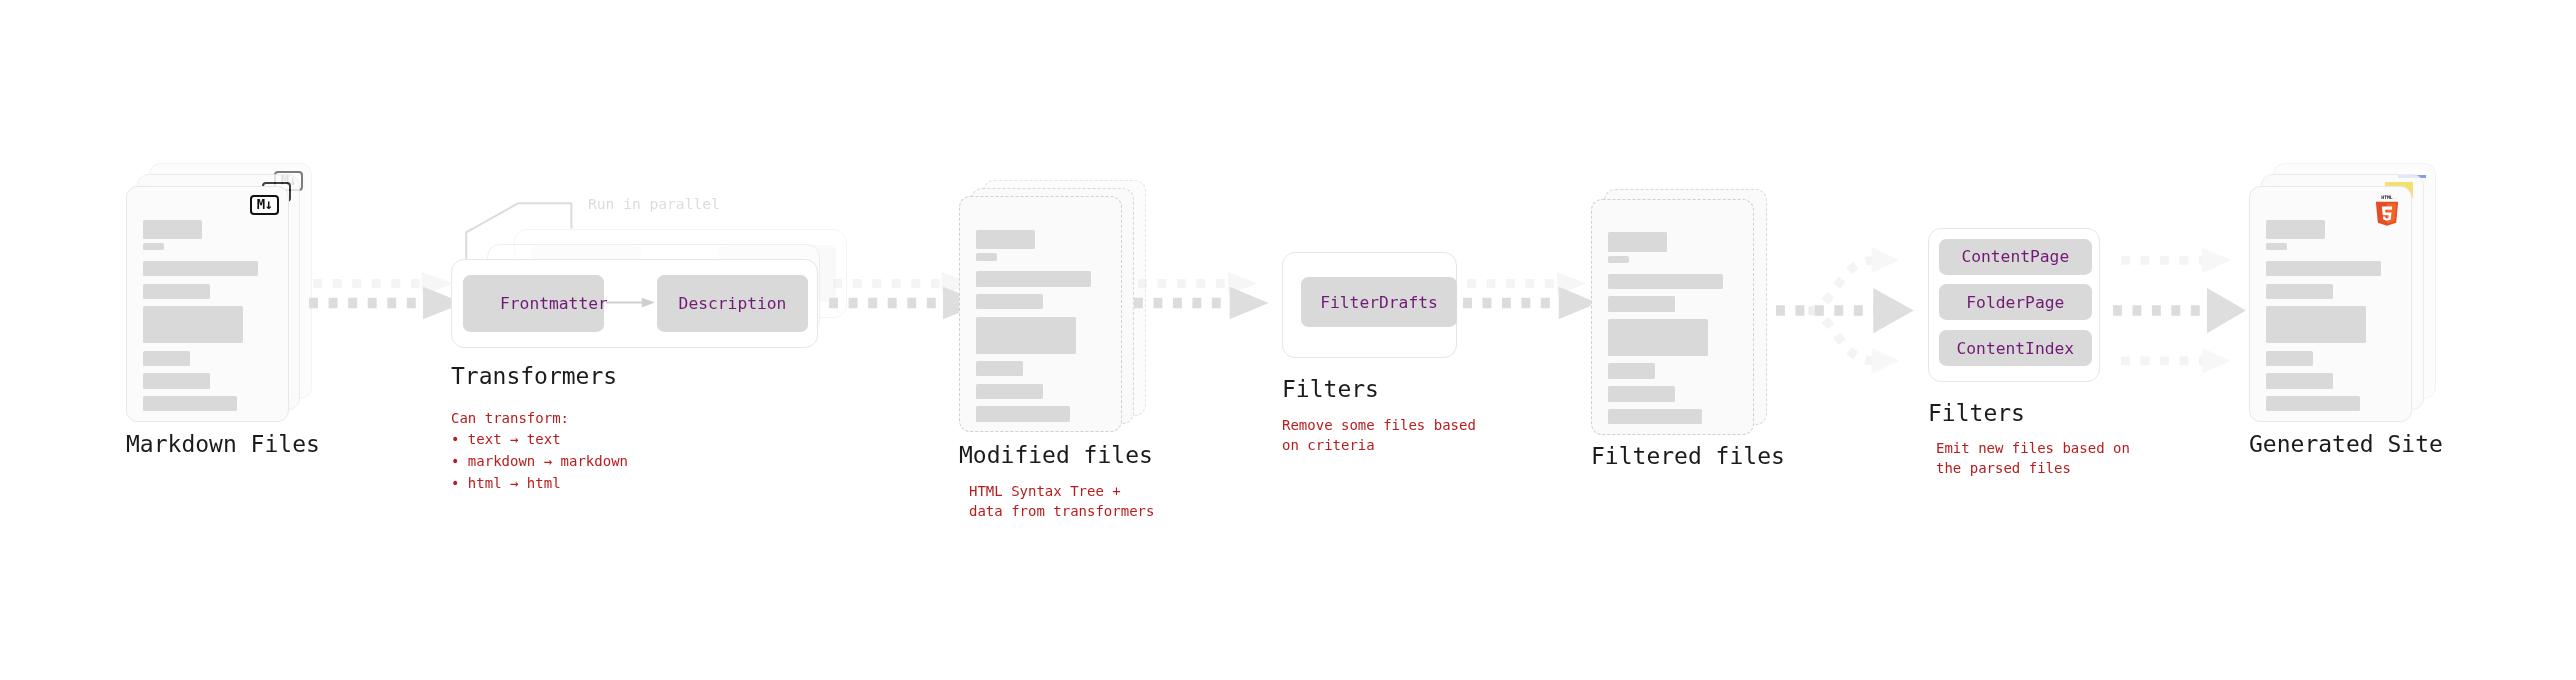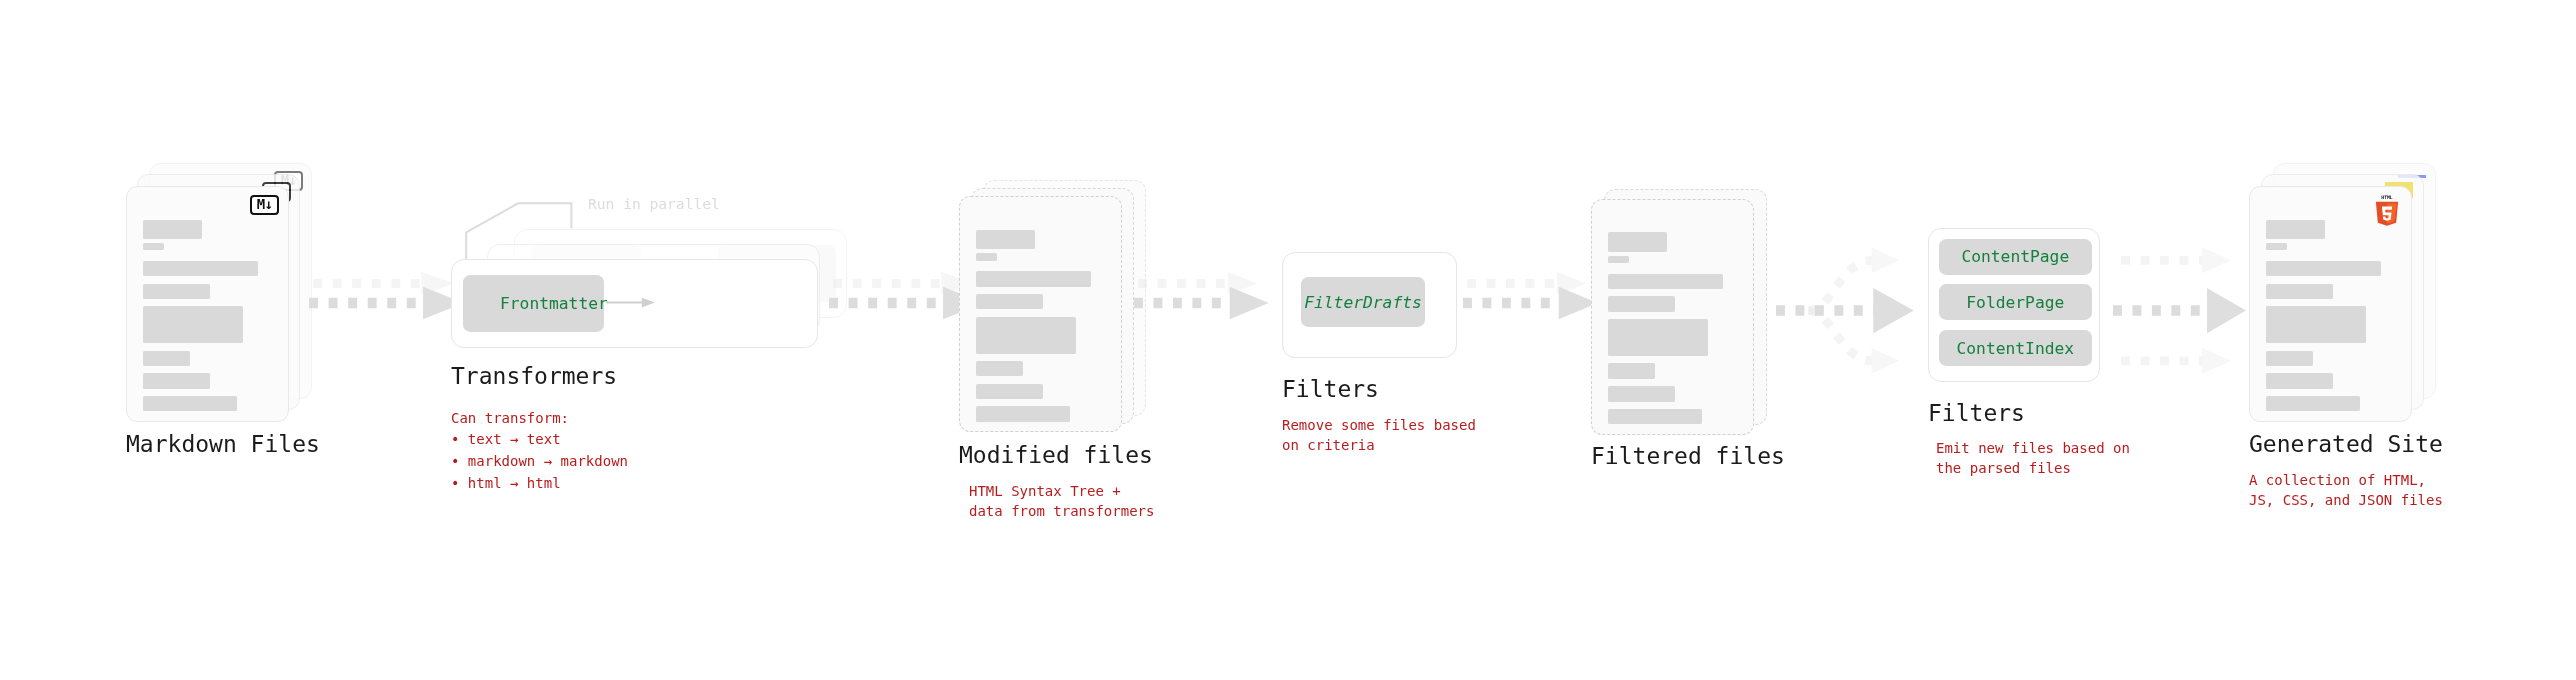--- a/index.html
+++ b/index.html
@@ -55,21 +55,21 @@
   .groupbox {
     position: absolute;
     border: 1.6px solid #e6e6e6;
     border-radius: 13px;
     background: #ffffff;
   }
   .chip {
     position: absolute;
     background: #d9d9d9;
     border-radius: 7.3px;
-    color: #15803d;
+    color: #701a75;
     font-size: 16.3px;
     display: flex; align-items: center; justify-content: center;
     white-space: nowrap;
   }
   .chip.ghost { background: #ececec; }
   .chip.ghost2 { background: #f2f2f2; }
 
   
   .title { position: absolute; font-size: 23px; color: #1b1b1b; white-space: nowrap; }
   .sub   { position: absolute; font-size: 14px; color: #b91c1c; line-height: 1.45; white-space: pre; }
@@ -141,20 +141,21 @@
       <div class="chip ghost" style="left:16.3px; top:14.6px; width:110px; height:57px;"></div>
       <div class="chip ghost" style="left:203px; top:14.6px; width:118px; height:57px;"></div>
       <svg style="left:130px; top:36px;" width="73" height="16.3" viewBox="0 0 90 20">
         <line x1="0" y1="8" x2="68" y2="8" stroke="#dcdcdc" stroke-width="2.5"></line>
         <polygon points="64,2 80,8 64,14" fill="#dcdcdc"></polygon>
       </svg>
     </div>
 
     <div class="groupbox" style="left:0px; top:67px; width:367px; height:89px;">
       <div class="chip" style="left:11.4px; top:14.6px; width:141px; height:57px;padding-left:40px;">Frontmatter</div>
+      <div class="chip" style="left:205px; top:14.6px; width:151px; height:57px;">Description</div>
       <svg style="left:154px; top:36px;" width="57" height="16.3" viewBox="0 0 70 20">
         <line x1="0" y1="8" x2="48" y2="8" stroke="#cfcfcf" stroke-width="2.5"></line>
         <polygon points="44,2 60,8 44,14" fill="#cfcfcf"></polygon>
       </svg>
     </div>
 
     <div class="title" style="left:0px; top:171px;text-align:center;">Transformers</div>
     <div class="sub" style="left:0px; top:216px;">Can transform:</div>
     <div class="sub bullet" style="left:0px; top:237px;">• text → text</div>
     <div class="sub bullet" style="left:0px; top:259px;">• markdown → markdown</div>
@@ -200,21 +201,21 @@
       <polygon points="116,0 152,14 116,28" fill="#ececec"></polygon>
     </g>
     <g>
       <line x1="0" y1="38" x2="122" y2="38" stroke="#dcdcdc" stroke-width="13" stroke-dasharray="11 13"></line>
       <polygon points="118,18 166,38 118,58" fill="#dedede"></polygon>
     </g>
   </svg>
 
   <div class="node" style="left:1282px; top:252px;">
     <div class="groupbox" style="left:0px; top:0px; width:175px; height:106px;">
-      <div class="chip" style="left:18px; top:24.4px; width:124px; height:50px;font-style:italic;">FilterDrafts</div>
+      <div class="chip" style="left:18px; top:24.4px; width:156px; height:50px;">FilterDrafts</div>
     </div>
     <div class="title" style="left:0px; top:124px;">Filters</div>
     <div class="sub" style="left:0px; top:163px;">Remove some files based
 on criteria</div>
   </div>
 
   <svg style="left:1463px; top:272px;" width="146" height="57" viewBox="0 0 180 70">
     <g opacity="0.45">
       <line x1="5" y1="14" x2="118" y2="14" stroke="#e8e8e8" stroke-width="11" stroke-dasharray="11 13"></line>
       <polygon points="116,0 152,14 116,28" fill="#ececec"></polygon>
@@ -311,18 +312,16 @@
           <div class="ln w1"></div>
           <div class="ln w2"></div>
           <div class="ln w3"></div>
           <div class="ln w4"></div>
           <div class="ln w5"></div>
           <div class="ln w6"></div>
         </div>
       </div>
     </div>
     <div class="title" style="left:0px; top:268px;">Generated Site</div>
-    <div class="sub" style="left:0px; top:307px;">A collection of HTML,
-JS, CSS, and JSON files</div>
   </div>
 
 </div>
 
 
 </body></html>

